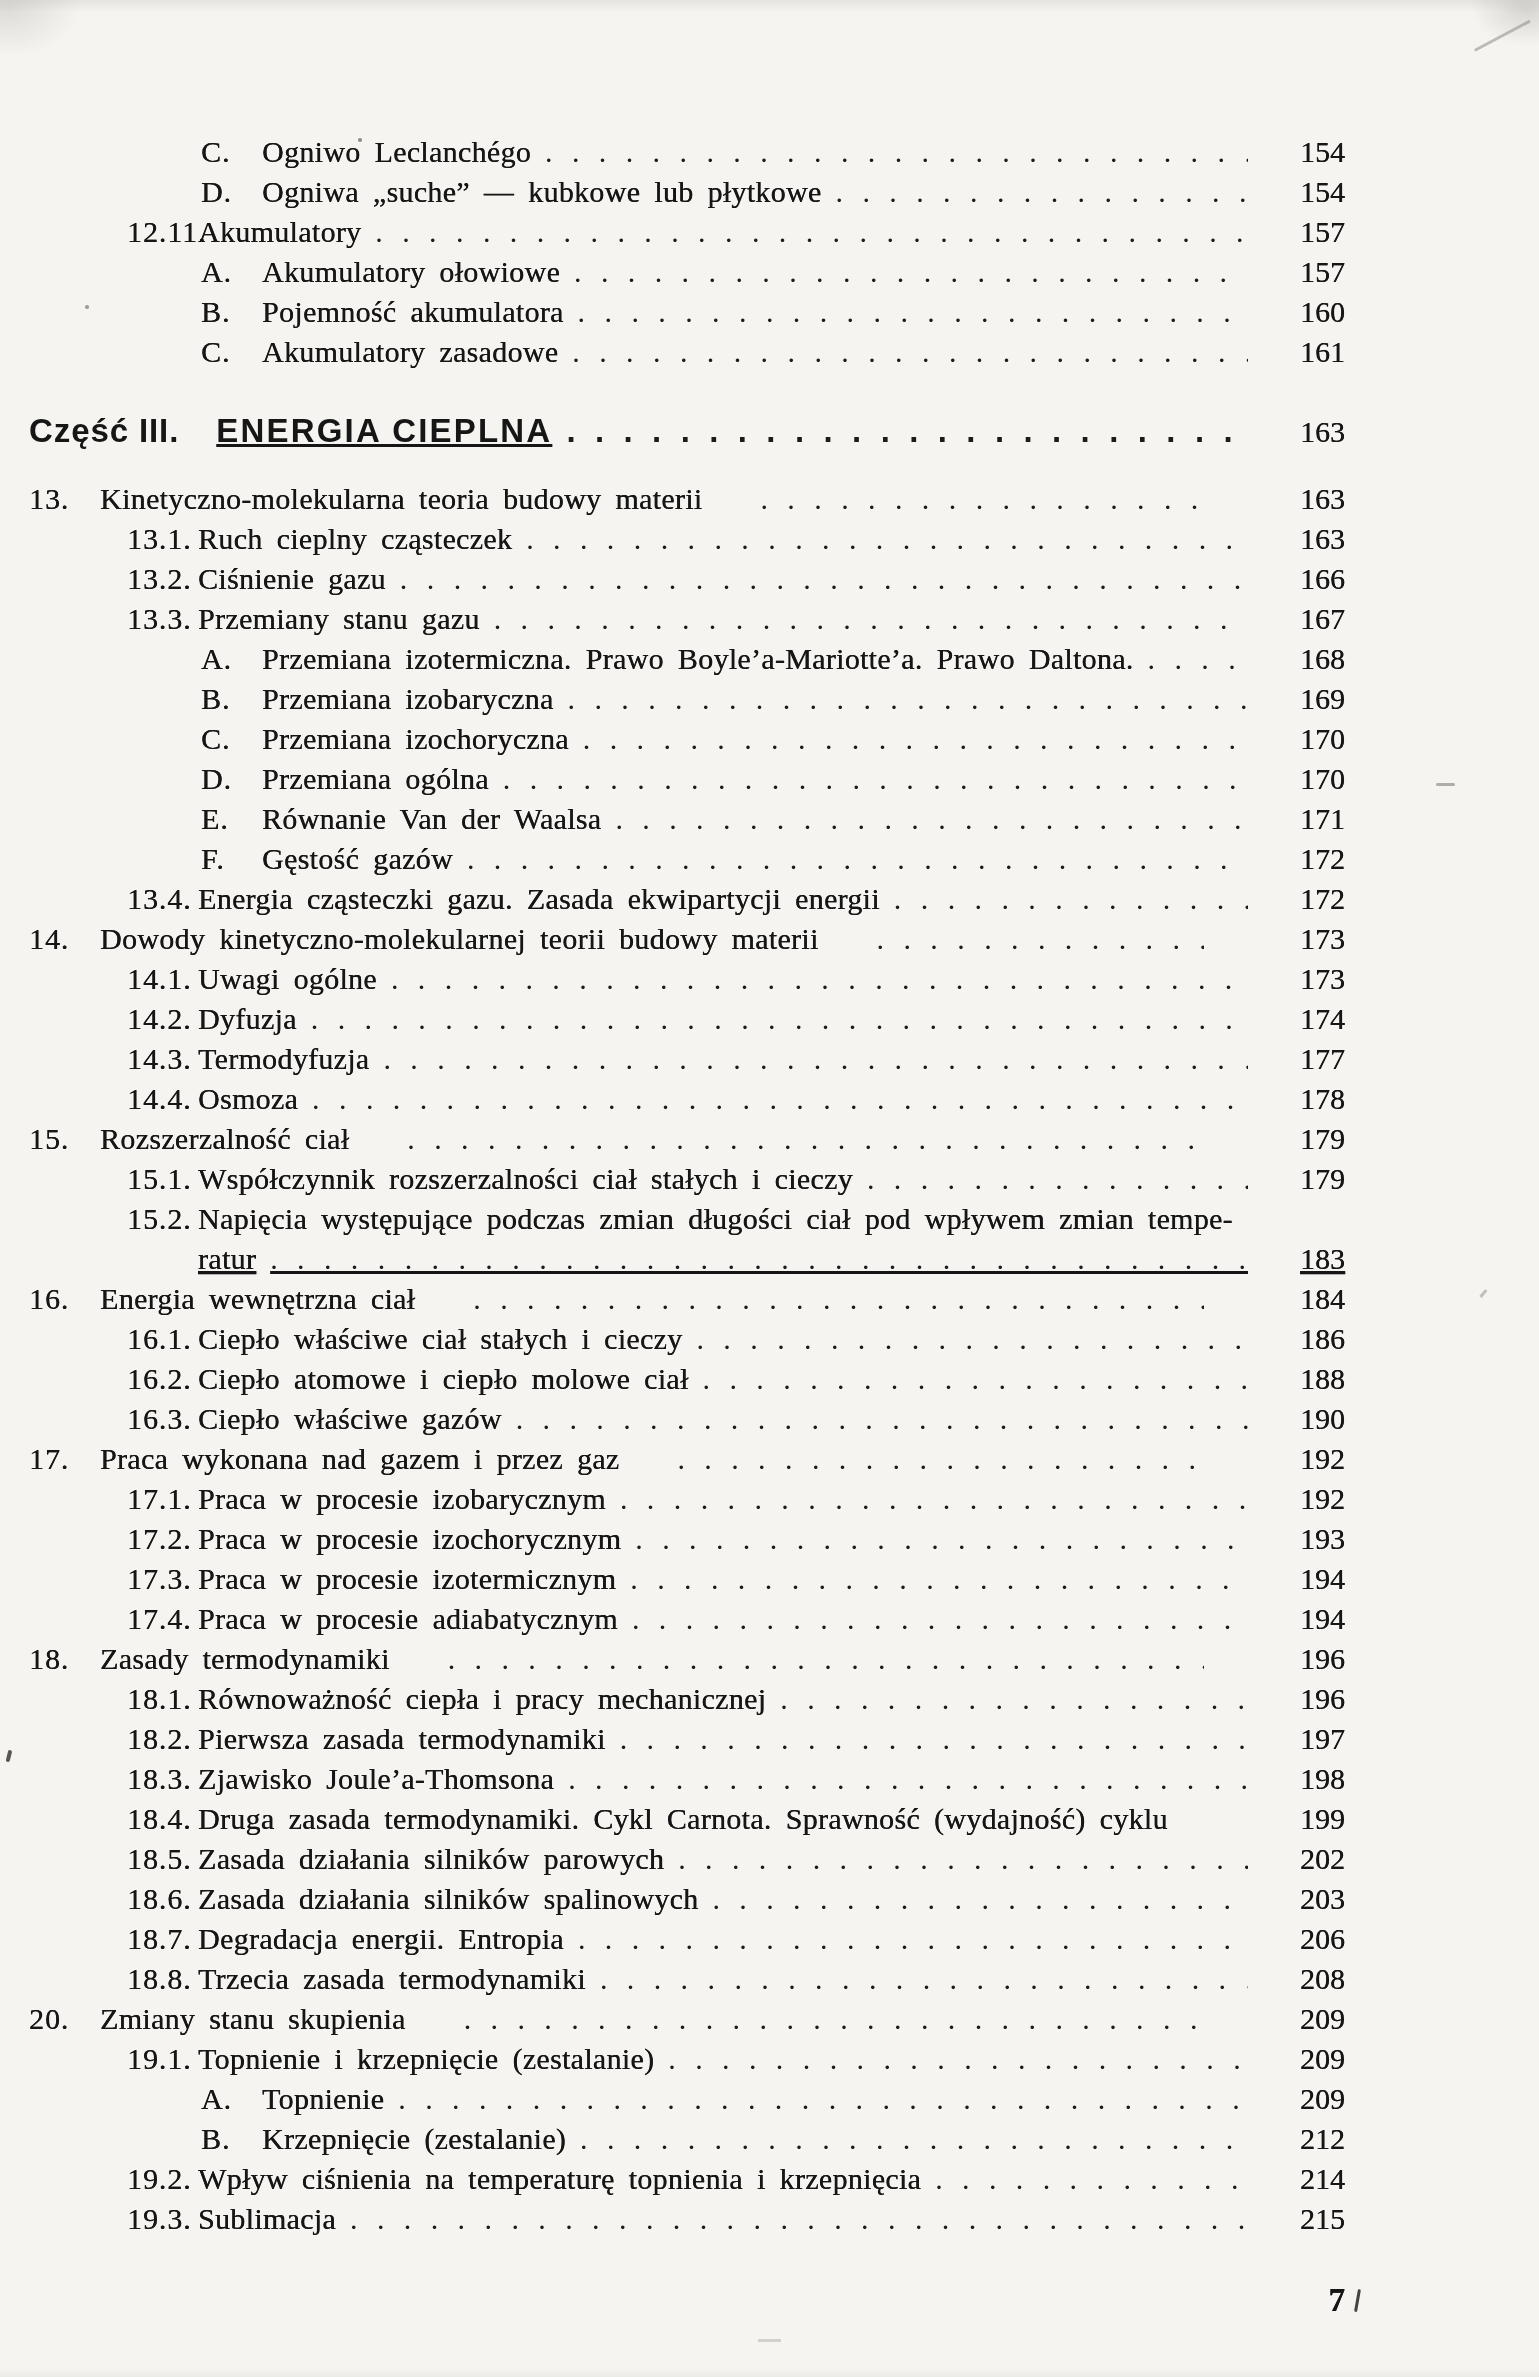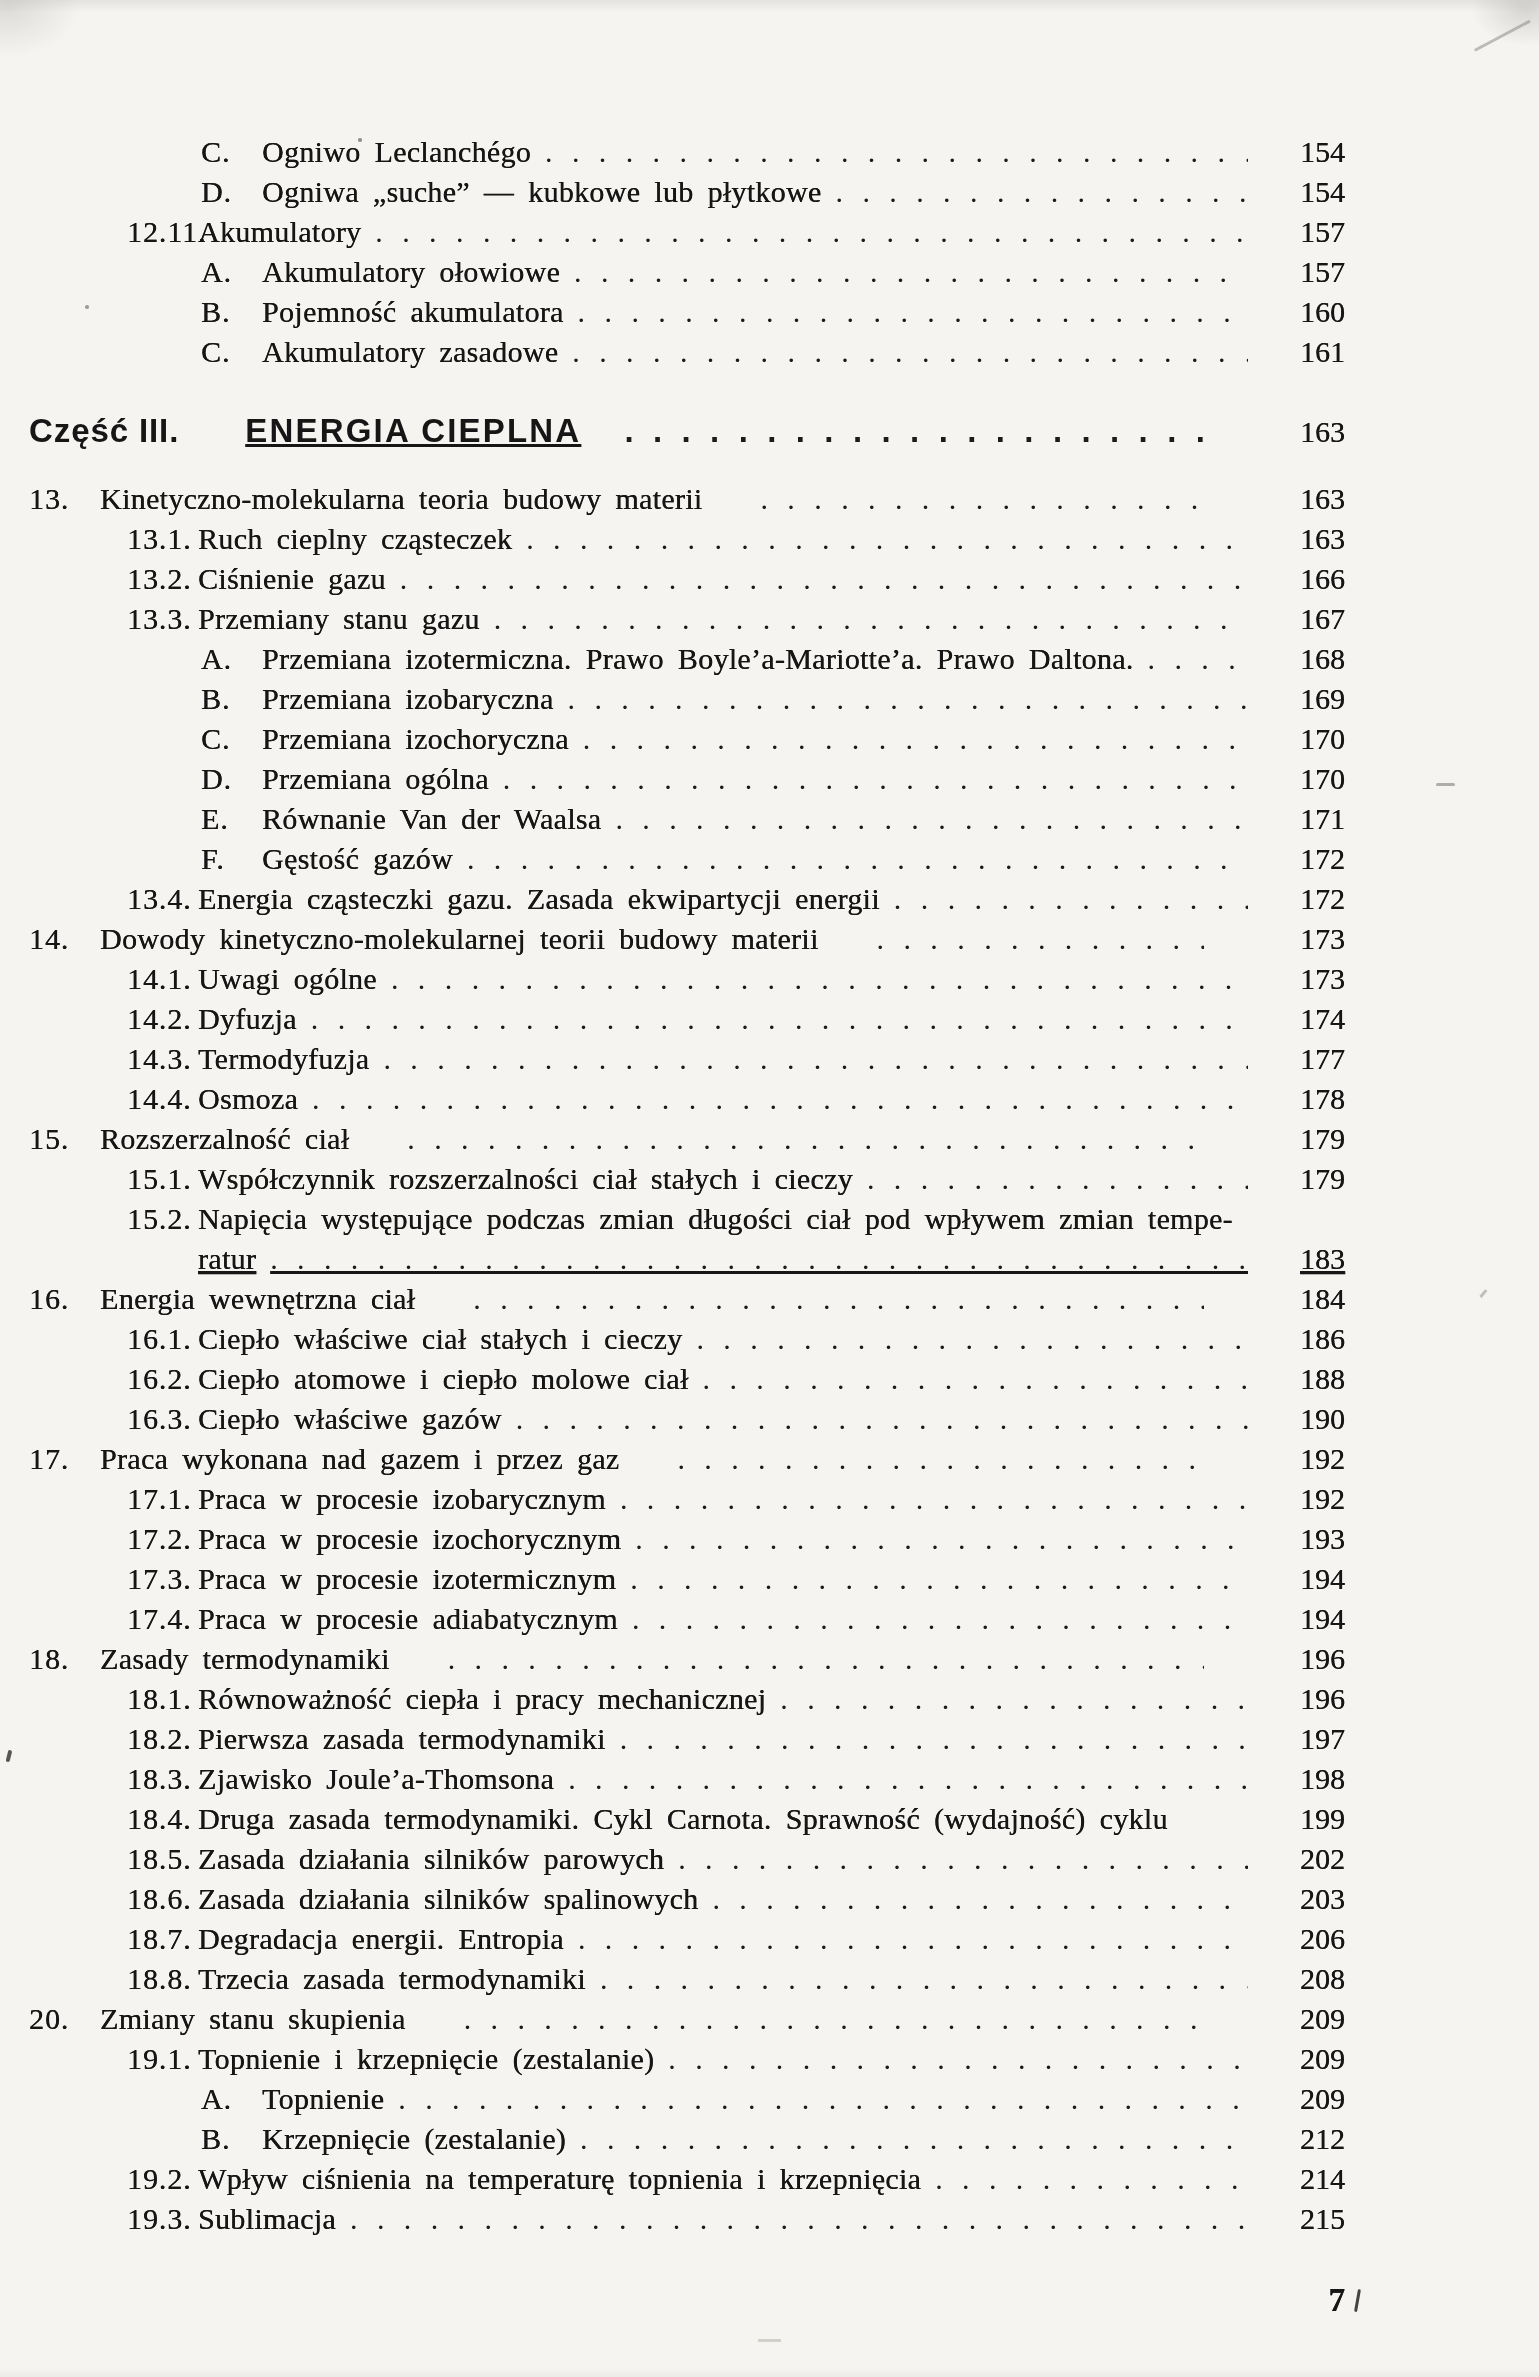--- a/index.html
+++ b/index.html
@@ -66,21 +66,20 @@
   .pg{
     width:97px;min-width:97px;
     text-align:right;
     text-shadow:0.3px 0.3px 0 currentColor;
   }
   .section-row{
     margin:39px 0 26.5px 0;
     font-family:"Liberation Sans", sans-serif;
     font-weight:bold;
     font-size:33px;
-    gap:29px;
   }
   .section-row .sec-label{ letter-spacing:0.9px; }
   .section-row .sec-title{ margin-left:37px; letter-spacing:2.2px;text-decoration:underline; }
   .section-row .pg{
     font-family:"Liberation Serif", serif;
     font-weight:normal;font-size:30px;
   }
   .folio-row{
     margin-top:41px;
     display:flex;justify-content:flex-end;

